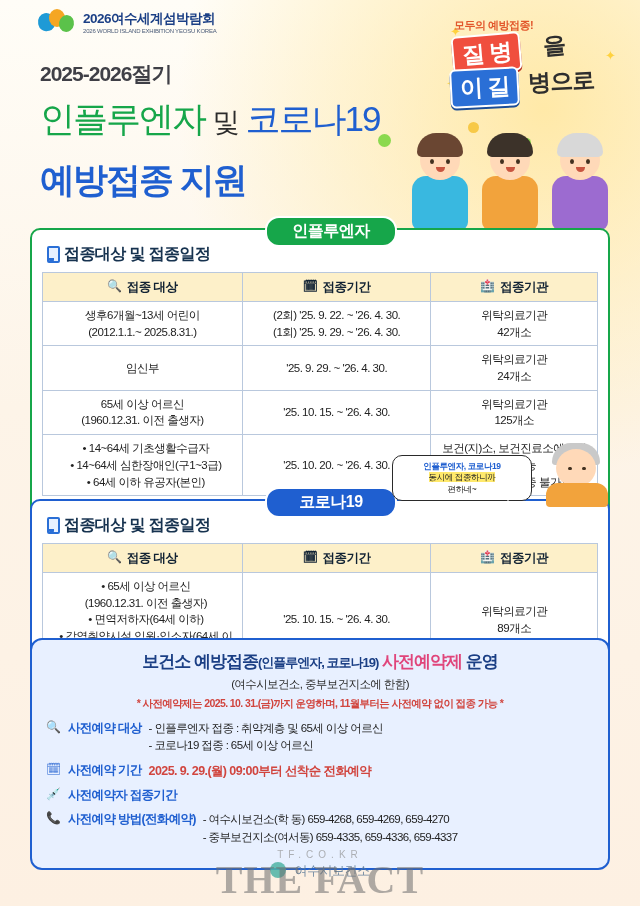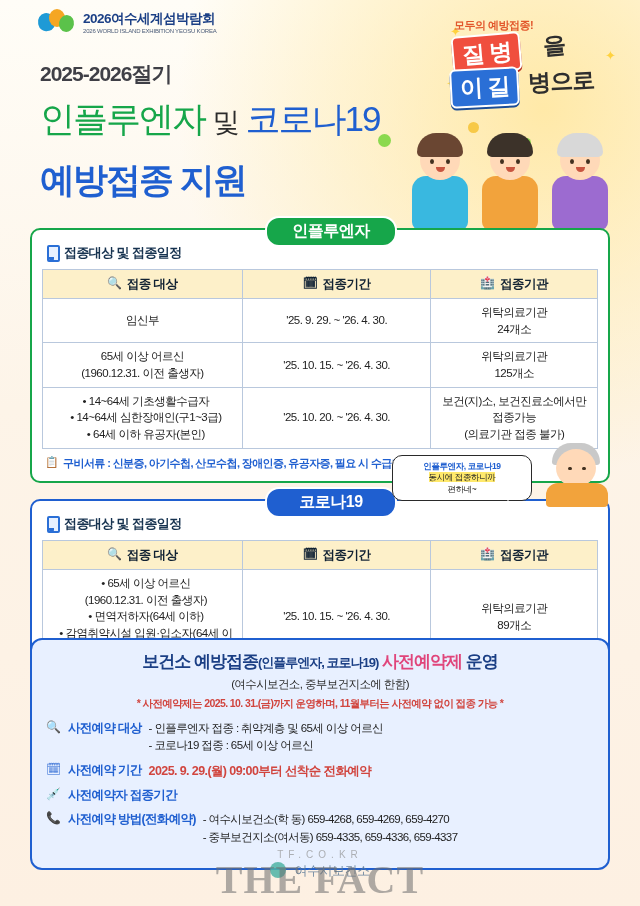--- a/index.html
+++ b/index.html
@@ -69,21 +69,21 @@
   .tab.flu{left:265px;top:216px;width:128px;background:#16a64a;}
   .tab.cov{left:265px;top:487px;width:128px;background:#1f5fd0;}
 
   
   .panel{
     position:absolute;left:30px;width:580px;border:2px solid #1f5fd0;border-radius:10px;
     background:#fff;box-sizing:border-box;padding:10px 10px 8px;
   }
   .panel.flu{top:228px;border-color:#16a64a;}
   .panel.cov{top:499px;border-color:#1f5fd0;}
-  .panel-title{display:flex;align-items:center;gap:5px;font-size:13px;font-weight:bold;color:#16324f;margin:4px 0 7px 2px;letter-spacing:-.6px;}
+  .panel-title{display:flex;align-items:center;gap:5px;font-size:16px;font-weight:bold;color:#16324f;margin:4px 0 7px 2px;letter-spacing:-.6px;}
   .pt-icon{width:15px;height:17px;display:inline-block;position:relative;}
   .pt-icon:before{content:"";position:absolute;left:3px;top:0;width:9px;height:13px;border:2px solid #2a6fd6;border-radius:2px;background:#e8f1ff;}
   .pt-icon:after{content:"";position:absolute;left:5px;top:12px;width:5px;height:4px;background:#2a6fd6;border-radius:0 0 2px 2px;}
 
   table{width:100%;border-collapse:collapse;table-layout:fixed;}
   th,td{border:1px solid #b9c8dd;text-align:center;font-size:11.5px;color:#222;padding:5px 3px;letter-spacing:-.5px;line-height:1.45;}
   th{background:#fdf0c9;font-size:12.5px;font-weight:bold;color:#123;}
   .th-in{display:flex;align-items:center;justify-content:center;gap:5px;}
   .th-ic{font-size:12px;}
   td.left{text-align:center;padding-left:10px;}
@@ -228,20 +228,28 @@
           </th>
           <th>
             <span class="th-in">
                 <span class="th-ic">🏥</span>
             <span>접종기관</span>
               </span>
           </th>
         </tr>
       </thead>
       <tbody>
+        <tr>
+          <td style="white-space:pre-line">생후6개월~13세 어린이
+(2012.1.1.~ 2025.8.31.)</td>
+          <td style="white-space:pre-line">(2회) '25. 9. 22. ~ '26. 4. 30.
+(1회) '25. 9. 29. ~ '26. 4. 30.</td>
+          <td style="white-space:pre-line">위탁의료기관
+42개소</td>
+        </tr>
         <tr>
           <td style="white-space:pre-line">임신부</td>
           <td style="white-space:pre-line">'25. 9. 29. ~ '26. 4. 30.</td>
           <td style="white-space:pre-line">위탁의료기관
 24개소</td>
         </tr>
         <tr>
           <td style="white-space:pre-line">65세 이상 어르신
 (1960.12.31. 이전 출생자)</td>
           <td style="white-space:pre-line">'25. 10. 15. ~ '26. 4. 30.</td>

